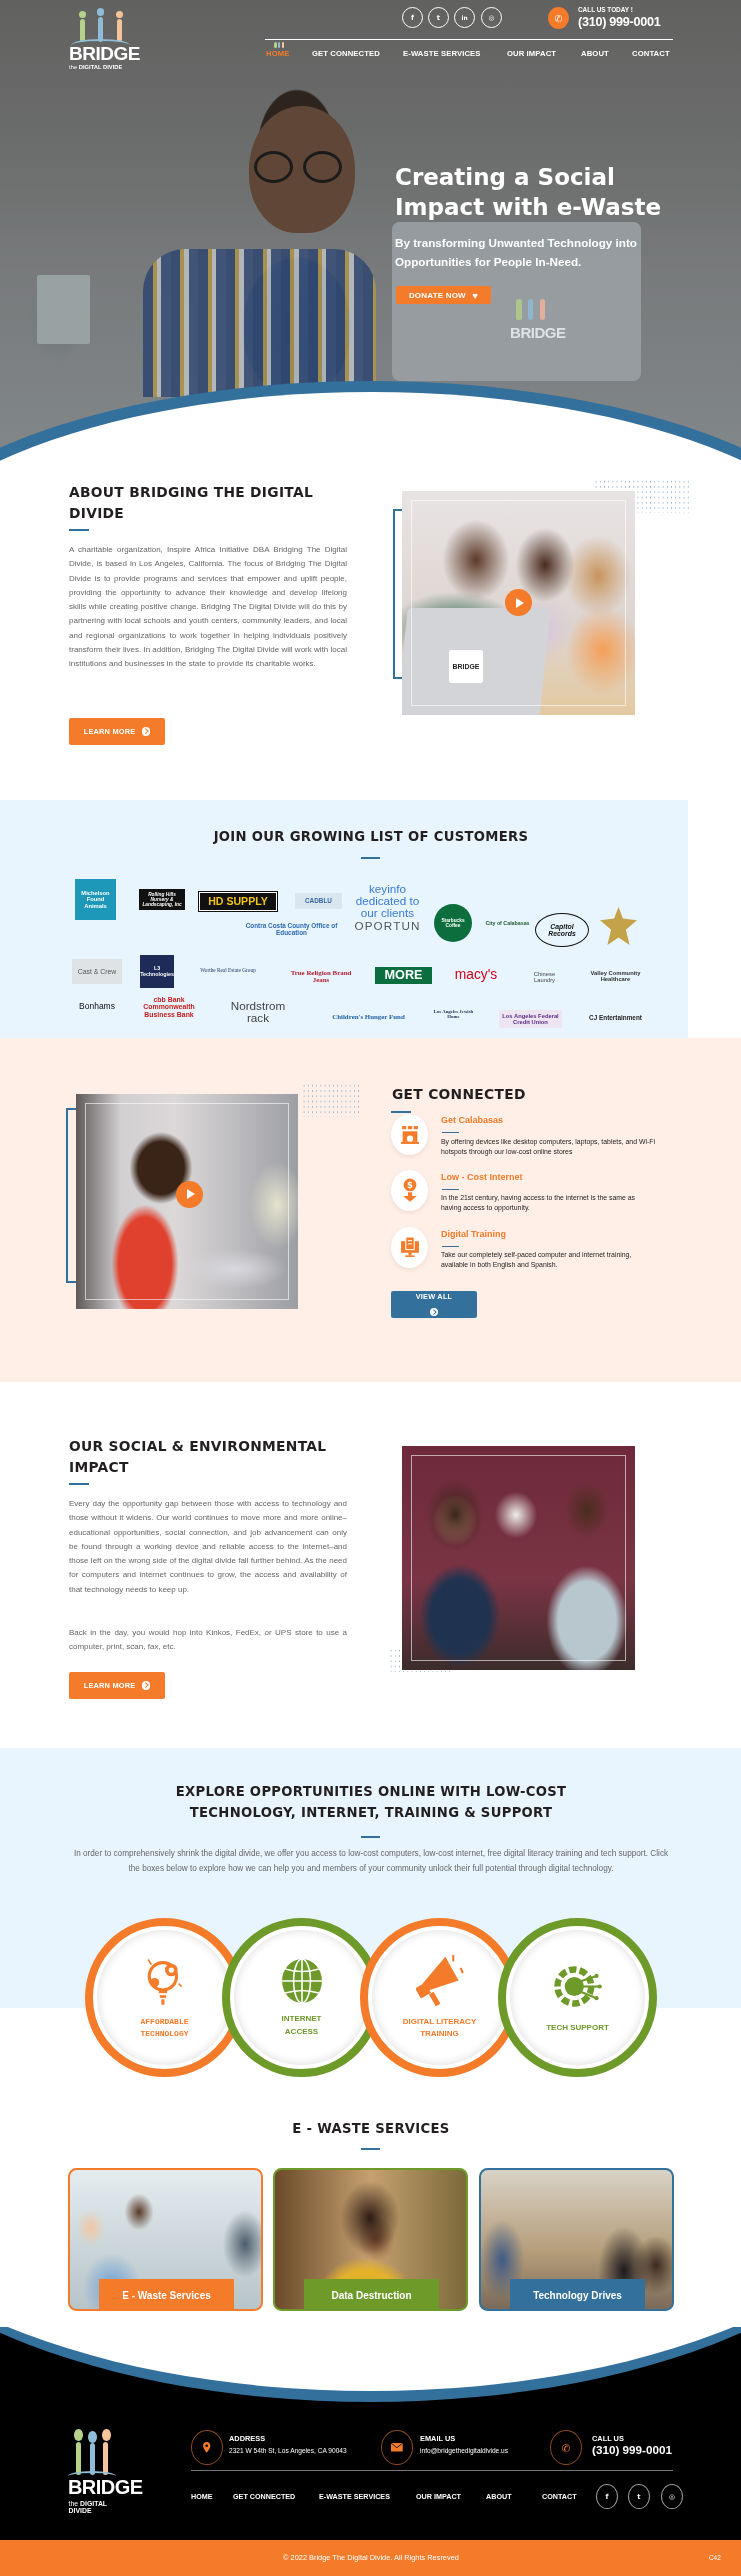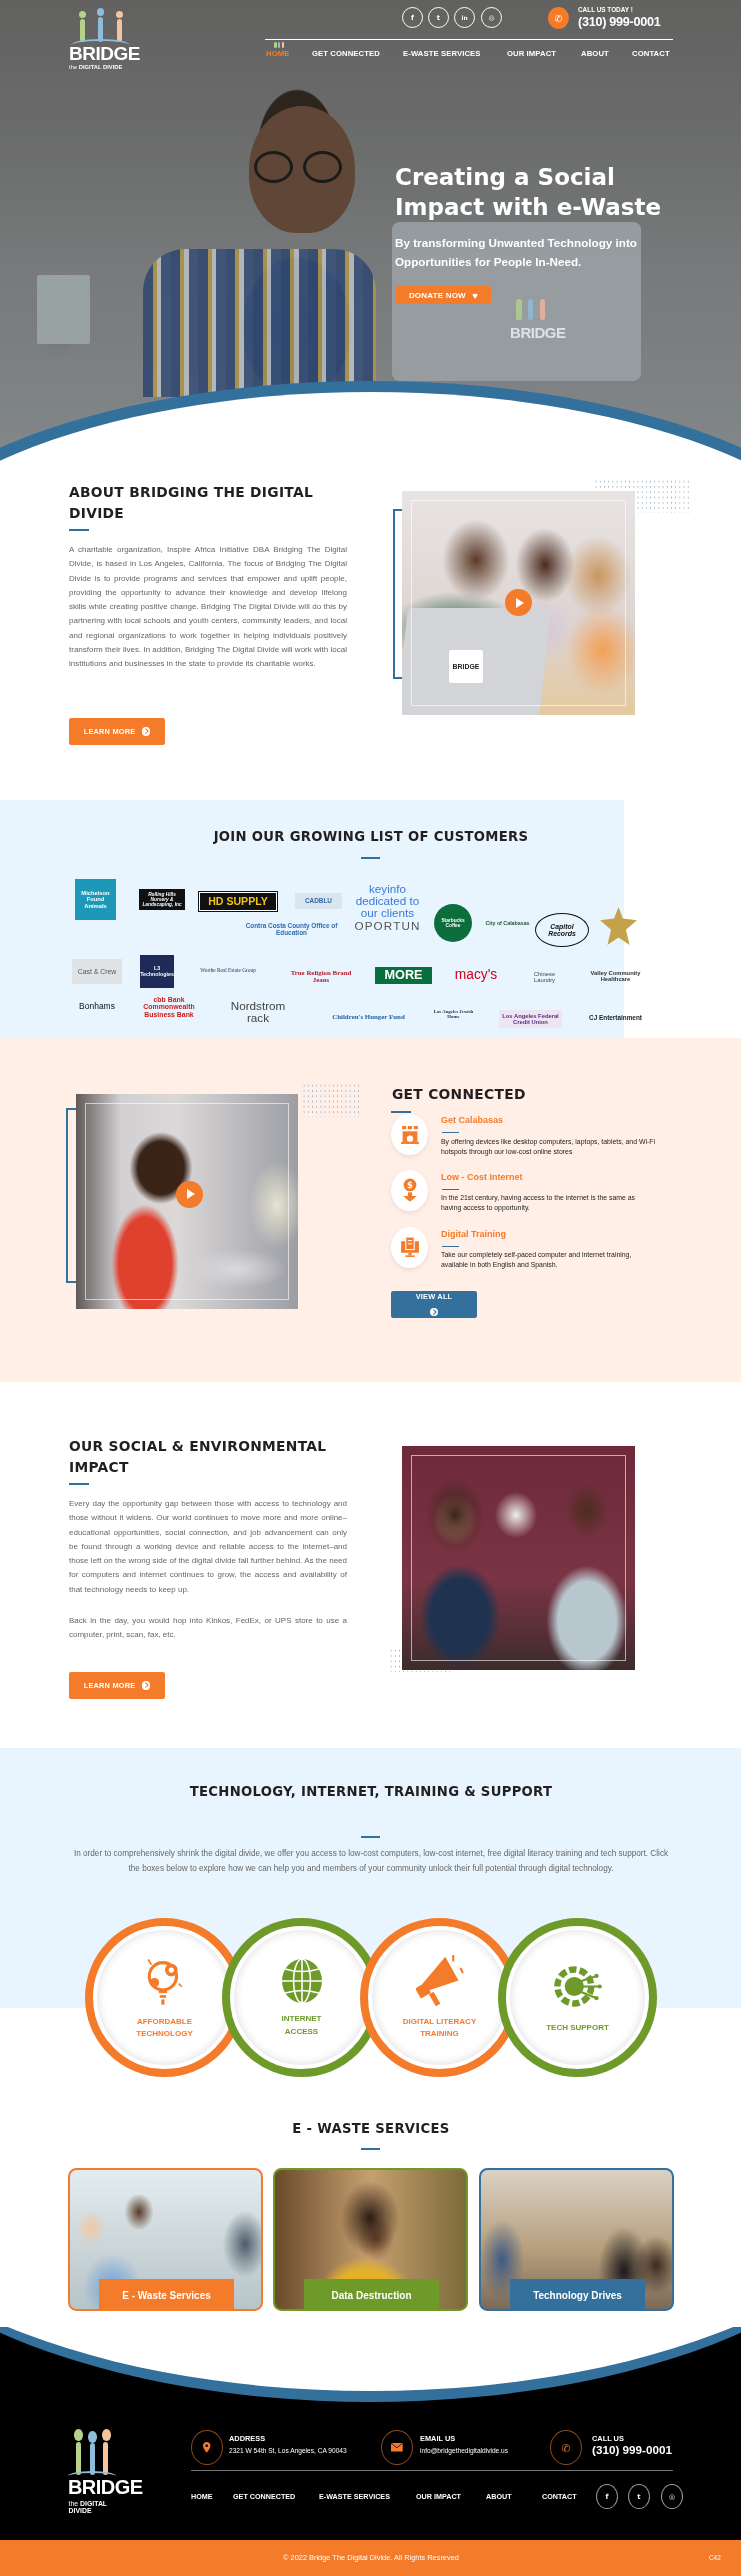--- a/index.html
+++ b/index.html
@@ -47,21 +47,21 @@
 
   
   .photo-frame-line { position: absolute; border: 2.1px solid #33709c; }
   .photo { position: absolute; overflow: hidden; }
   .photo .inner-border { position: absolute; left: 9px; top: 9px; right: 9px; bottom: 9px; border: 0.5px solid rgba(255,255,255,0.6); }
   .dots { position: absolute; background-image: radial-gradient(circle, #9bb6cc 0.7px, transparent 0.8px); background-size: 4.2px 5.3px; }
   .play { position: absolute; width: 26.5px; height: 26.5px; border-radius: 50%; background: #f47b2a; display: flex; align-items: center; justify-content: center; cursor: pointer; }
   .play::after { content: ""; border-left: 8.5px solid #fff; border-top: 5.3px solid transparent; border-bottom: 5.3px solid transparent; margin-left: 2.6px; }
 
   
-  #customers { left: 0; top: 800px; width: 624px; height: 238px; background: #e8f5ff; }
+  #customers { left: 0; top: 800px; width: 688px; height: 238px; background: #e8f5ff; }
   .logo-tile { position: absolute; display: flex; align-items: center; justify-content: center; text-align: center; font-weight: bold; line-height: 1.05; }
 
   
   #connected { left: 0; top: 1038px; width: 742px; height: 344px; background: #ffefe6; }
   .feat-icon { position: absolute; width: 37px; height: 41px; border-radius: 50%; background: #fff; box-shadow: 0 2.1px 5.3px rgba(0,0,0,0.08); display: flex; align-items: center; justify-content: center; }
   .feat-title { position: absolute; color: #f47b2a; font-family: "Liberation Sans", sans-serif; font-weight: bold; font-size: 9px; }
   .feat-rule { position: absolute; width: 17px; height: 1.1px; background: #33709c; }
   .feat-desc { position: absolute; font-size: 6.9px; line-height: 10px; color: #222; width: 215px; }
 
   
@@ -285,62 +285,63 @@
   <div class="btn btn-blue" style="left:391px;top:253px;width:86px;height:26.5px;flex-direction:column;">
     <span>VIEW ALL</span>
     <span class="circle-arrow"></span>
   </div>
 </section>
 
 <section class="abs" style="left:0;top:1383px;width:742px;height:366px;">
   <h2 class="abs heading" style="left:69px;top:53px;width:297px;font-size:13.8px;line-height:21px;">OUR SOCIAL &amp; ENVIRONMENTAL IMPACT</h2>
   <div class="abs rule" style="left:69px;top:100px;width:19.6px;"></div>
   <p class="abs body-text" style="left:69px;top:114px;width:278px;">Every day the opportunity gap between those with access to technology and those without it widens. Our world continues to move more and more online–educational opportunities, social connection, and job advancement can only be found through a working device and reliable access to the internet–and those left on the wrong side of the digital divide fall further behind. As the need for computers and internet continues to grow, the access and availability of that technology needs to keep up.</p>
-  <p class="abs body-text" style="left:69px;top:231px;width:278px;">Back in the day, you would hop into Kinkos, FedEx, or UPS store to use a computer, print, scan, fax, etc.</p>
+  <p class="abs body-text" style="left:69px;top:243px;width:278px;">Back in the day, you would hop into Kinkos, FedEx, or UPS store to use a computer, print, scan, fax, etc.</p>
   <div class="btn btn-orange" style="left:69px;top:289px;width:96px;height:26.5px;">
     <span>LEARN MORE</span>
     <span class="circle-arrow"></span>
   </div>
 
   <div class="dots" style="left:389px;top:265px;width:64px;height:24px;"></div>
   <div class="photo" style="left:402px;top:63px;width:233px;height:224px;background:
       radial-gradient(ellipse 42px 53px at 53px 69px, #3a2418 0%, transparent 70%),
       radial-gradient(ellipse 32px 37px at 53px 74px, #d9a688 0%, transparent 70%),
       radial-gradient(ellipse 32px 40px at 185px 64px, #4a2d1e 0%, transparent 70%),
       radial-gradient(ellipse 58px 74px at 58px 170px, #1f3350 0%, #1f3350 50%, transparent 70%),
       radial-gradient(ellipse 58px 79px at 185px 175px, #b8c6ce 0%, #b8c6ce 50%, transparent 70%),
       radial-gradient(ellipse 26.5px 29px at 114px 69px, #eeeeea 0%, transparent 80%),
       linear-gradient(180deg, #6e2a3a 0%, #7a3444 60%, #3c2c2c 100%);">
     <div class="inner-border"></div>
   </div>
 </section>
 
 <section id="explore" class="abs">
   <h2 class="abs heading" style="left:0;top:33px;width:742px;text-align:center;font-size:13.2px;line-height:21px;">
+    <div>EXPLORE OPPORTUNITIES ONLINE WITH LOW-COST</div>
     <div>TECHNOLOGY,  INTERNET, TRAINING &amp; SUPPORT</div>
   </h2>
   <div class="abs rule" style="left:361px;top:88px;width:19px;"></div>
   <p class="abs" style="left:69px;top:98px;width:604px;text-align:center;color:#666;font-size:8.2px;line-height:15.4px;">In order to comprehensively shrink the digital divide, we offer you access to low-cost computers, low-cost internet, free digital literacy training and tech support. Click the boxes below to explore how we can help you and members of your community unlock their full potential through digital technology.</p>
 </section>
 <div class="abs" style="left:0;top:2008px;width:742px;height:101px;background:#fff"></div>
 
 <div class="ring orange" style="left:85px;top:1918px;">
   <div class="ring-inner"></div>
   <svg width="42" height="53" viewBox="0 0 80 100">
       <circle cx="36" cy="42" r="26" fill="none" stroke="#f47b2a" stroke-width="6"></circle>
       <circle cx="52" cy="30" r="12" fill="#f47b2a"></circle>
       <circle cx="52" cy="30" r="5" fill="#fff"></circle>
       <circle cx="20" cy="54" r="9" fill="#f47b2a"></circle>
       <rect x="28" y="68" width="16" height="6" fill="#f47b2a"></rect>
       <rect x="30" y="78" width="12" height="5" fill="#f47b2a"></rect>
       <rect x="33" y="86" width="6" height="10" fill="#f47b2a"></rect>
       <line x1="8" y1="10" x2="14" y2="20" stroke="#f47b2a" stroke-width="3"></line>
       <line x1="72" y1="62" x2="66" y2="56" stroke="#f47b2a" stroke-width="3"></line>
     </svg>
-  <div class="ring-label" style="color:#f47b2a;">
+  <div class="ring-label" style="color:#f47b2a;font-family:Liberation Mono, monospace;">
       <div>AFFORDABLE</div>
       <div>TECHNOLOGY</div>
     </div>
 </div>
 <div class="ring green" style="left:222px;top:1918px;">
   <div class="ring-inner"></div>
   <svg width="42" height="48" viewBox="0 0 80 90">
       <ellipse cx="40" cy="45" rx="38" ry="42" fill="#6e9a2a"></ellipse>
       <ellipse cx="40" cy="45" rx="16" ry="42" fill="none" stroke="#fff" stroke-width="3"></ellipse>
       <line x1="40" y1="3" x2="40" y2="87" stroke="#fff" stroke-width="3"></line>

